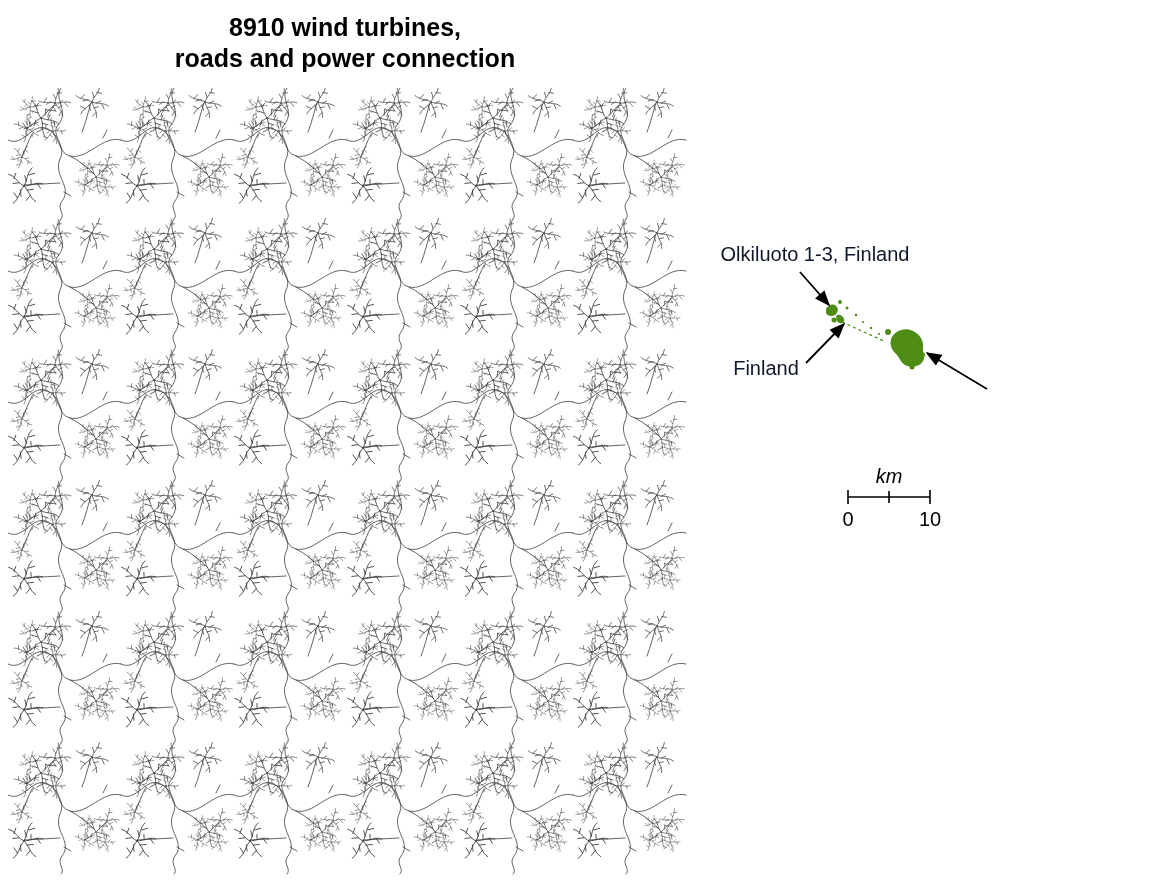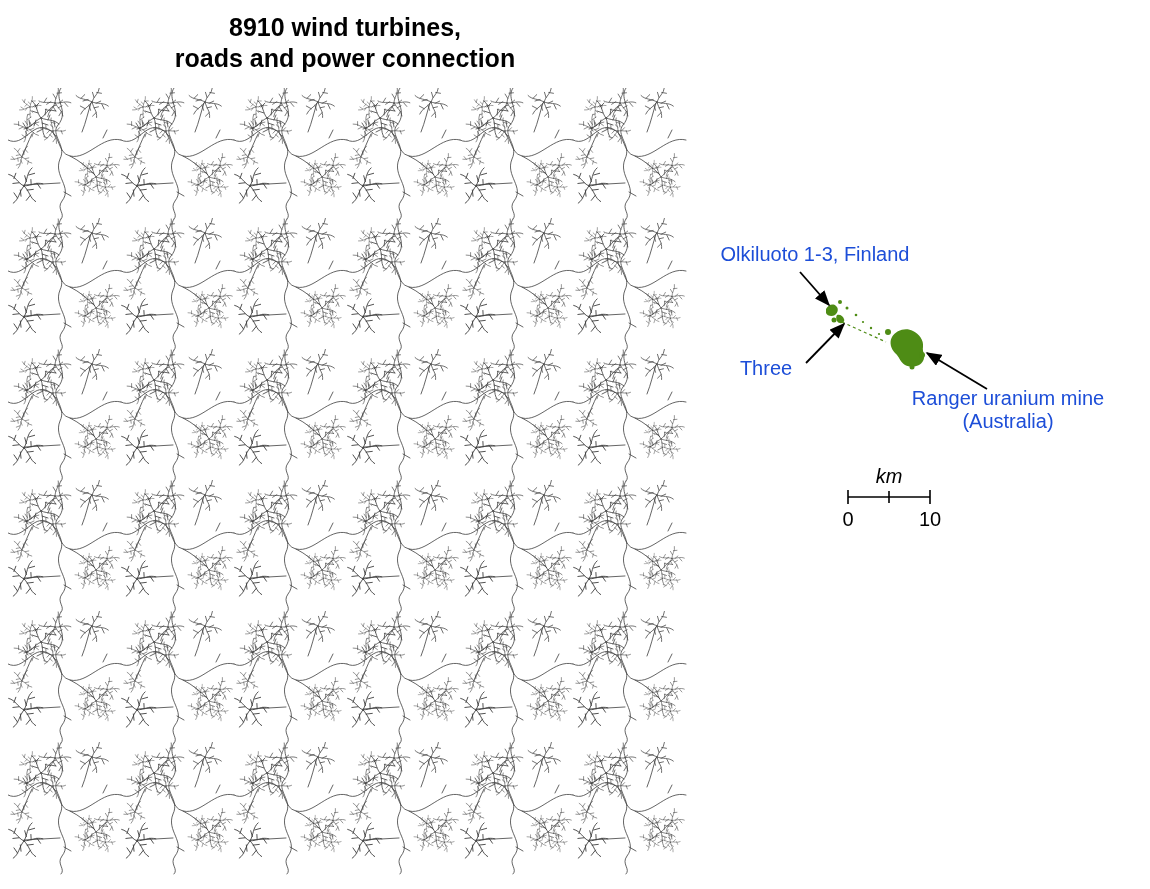--- a/index.html
+++ b/index.html
@@ -1,21 +1,21 @@
 <!DOCTYPE html>
 <html><head>
 <meta charset="utf-8">
 <style>
   html,body{margin:0;padding:0;background:#ffffff;}
   body{font-family:"Liberation Sans",sans-serif;color:#000;}
   .canvas{position:relative;width:1150px;height:889px;background:#fff;overflow:hidden;}
   .title{position:absolute;font-weight:bold;text-align:center;white-space:pre-line;
          font-size:25px;line-height:1.24;color:#000;}
   .label{position:absolute;font-size:20px;text-align:center;white-space:pre-line;
-         line-height:1.15;color:#1d4ed8;}
+         line-height:1.15;color:#0f172a;}
   svg{position:absolute;display:block;}
   svg text{font-family:"Liberation Sans",sans-serif;}
 </style>
 </head>
 <body>
 
 <div class="canvas">
 
   <div class="title" style="left:60px;top:12px;width:570px;">8910 wind turbines,
 roads and power connection</div>
@@ -147,17 +147,15 @@
       <line x1="158" y1="265" x2="158" y2="279"></line>
       <line x1="199" y1="266" x2="199" y2="278"></line>
       <line x1="240" y1="265" x2="240" y2="279"></line>
     </g>
     <text x="199" y="258" font-size="20" font-style="italic" text-anchor="middle" fill="#000" stroke="none">km</text>
     <text x="158" y="301" font-size="20" text-anchor="middle" fill="#000" stroke="none">0</text>
     <text x="240" y="301" font-size="20" text-anchor="middle" fill="#000" stroke="none">10</text>
   </svg>
 
   <div class="label" style="left:695px;top:243px;width:240px;">Olkiluoto 1-3, Finland</div>
-  <div class="label" style="left:716px;top:357px;width:100px;">Three</div>
-  <div class="label" style="left:893px;top:387px;width:230px;">Ranger uranium mine
-(Australia)</div>
+  <div class="label" style="left:716px;top:357px;width:100px;">Finland</div>
 
 </div>
 
 </body></html>

